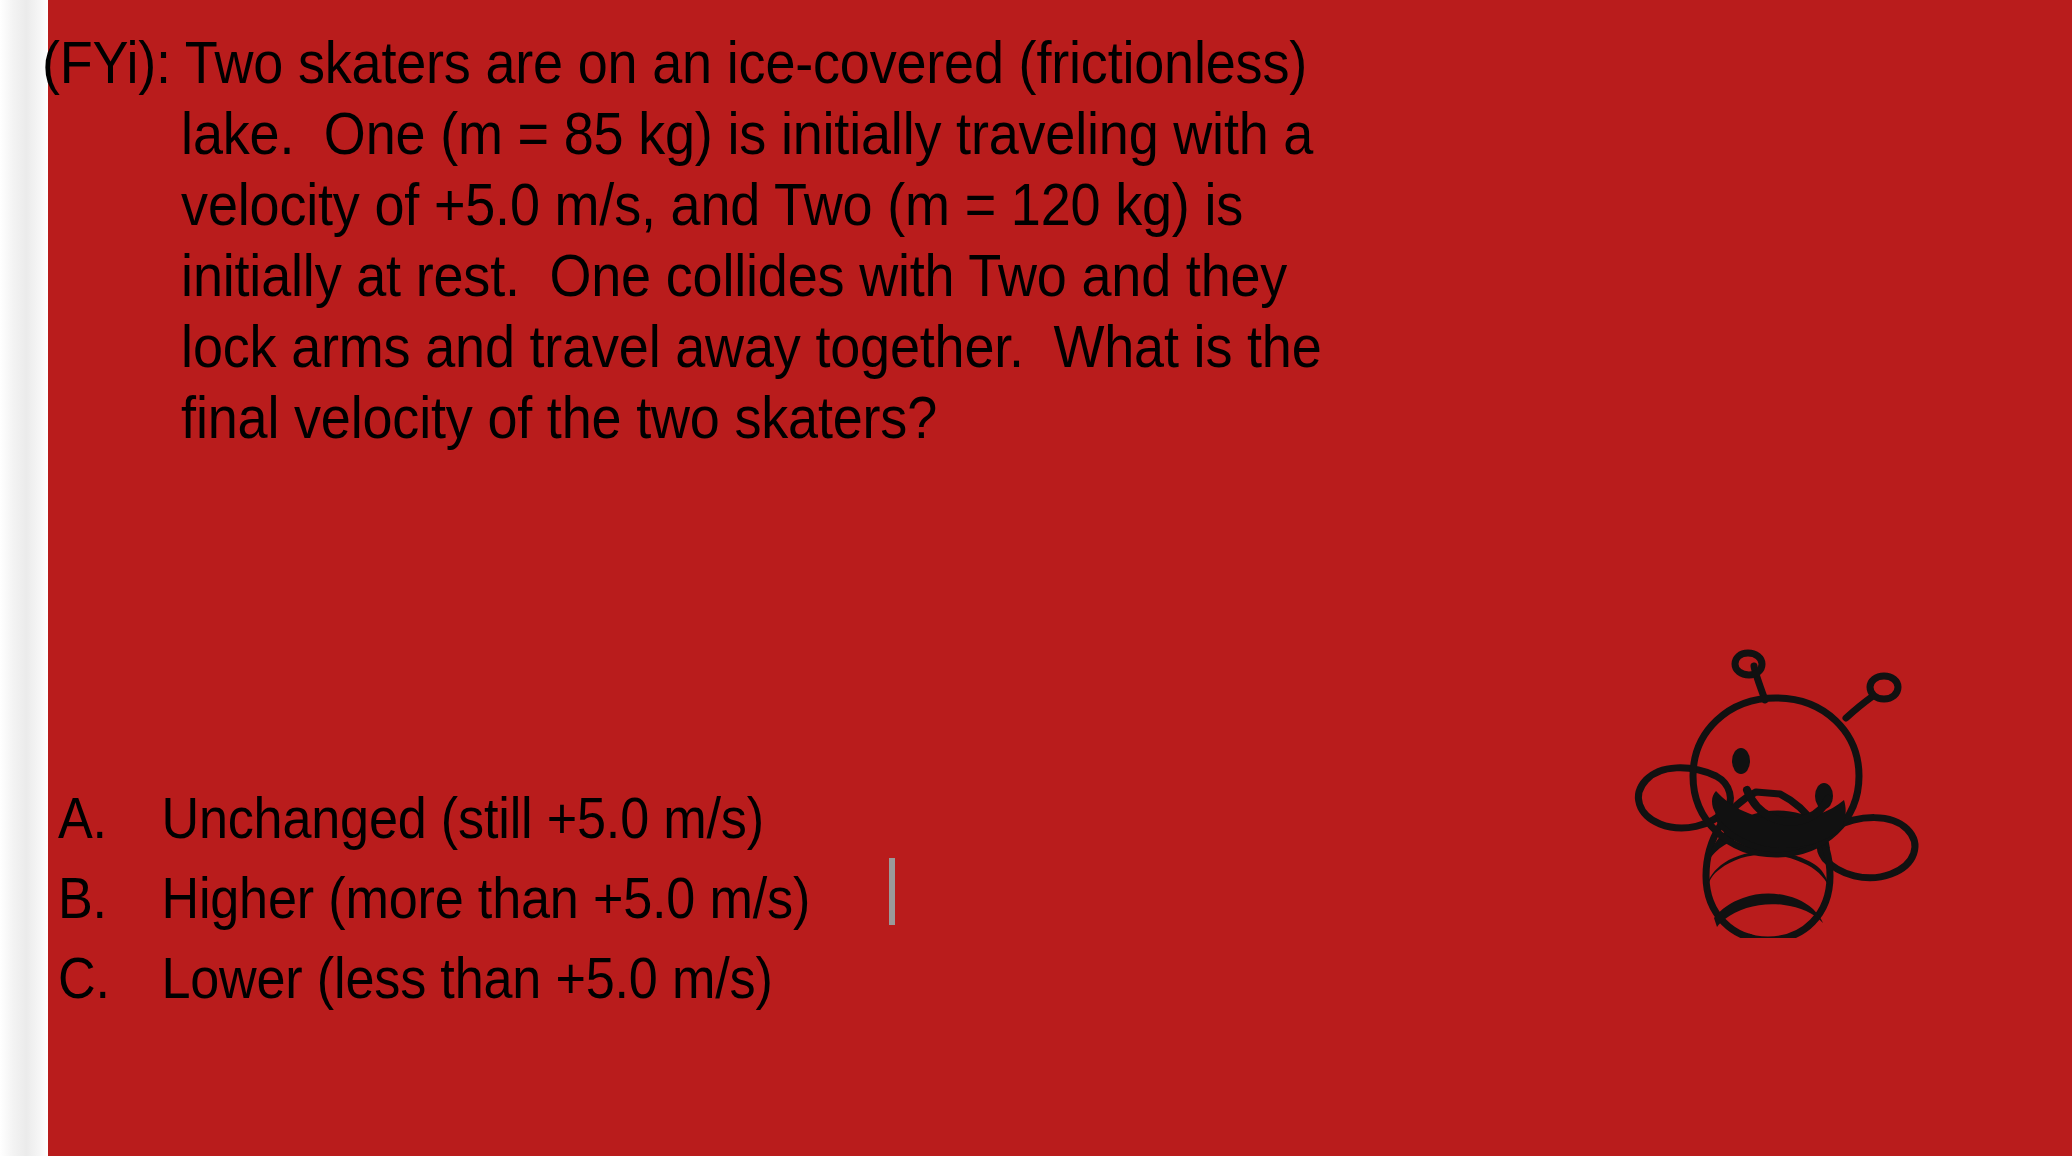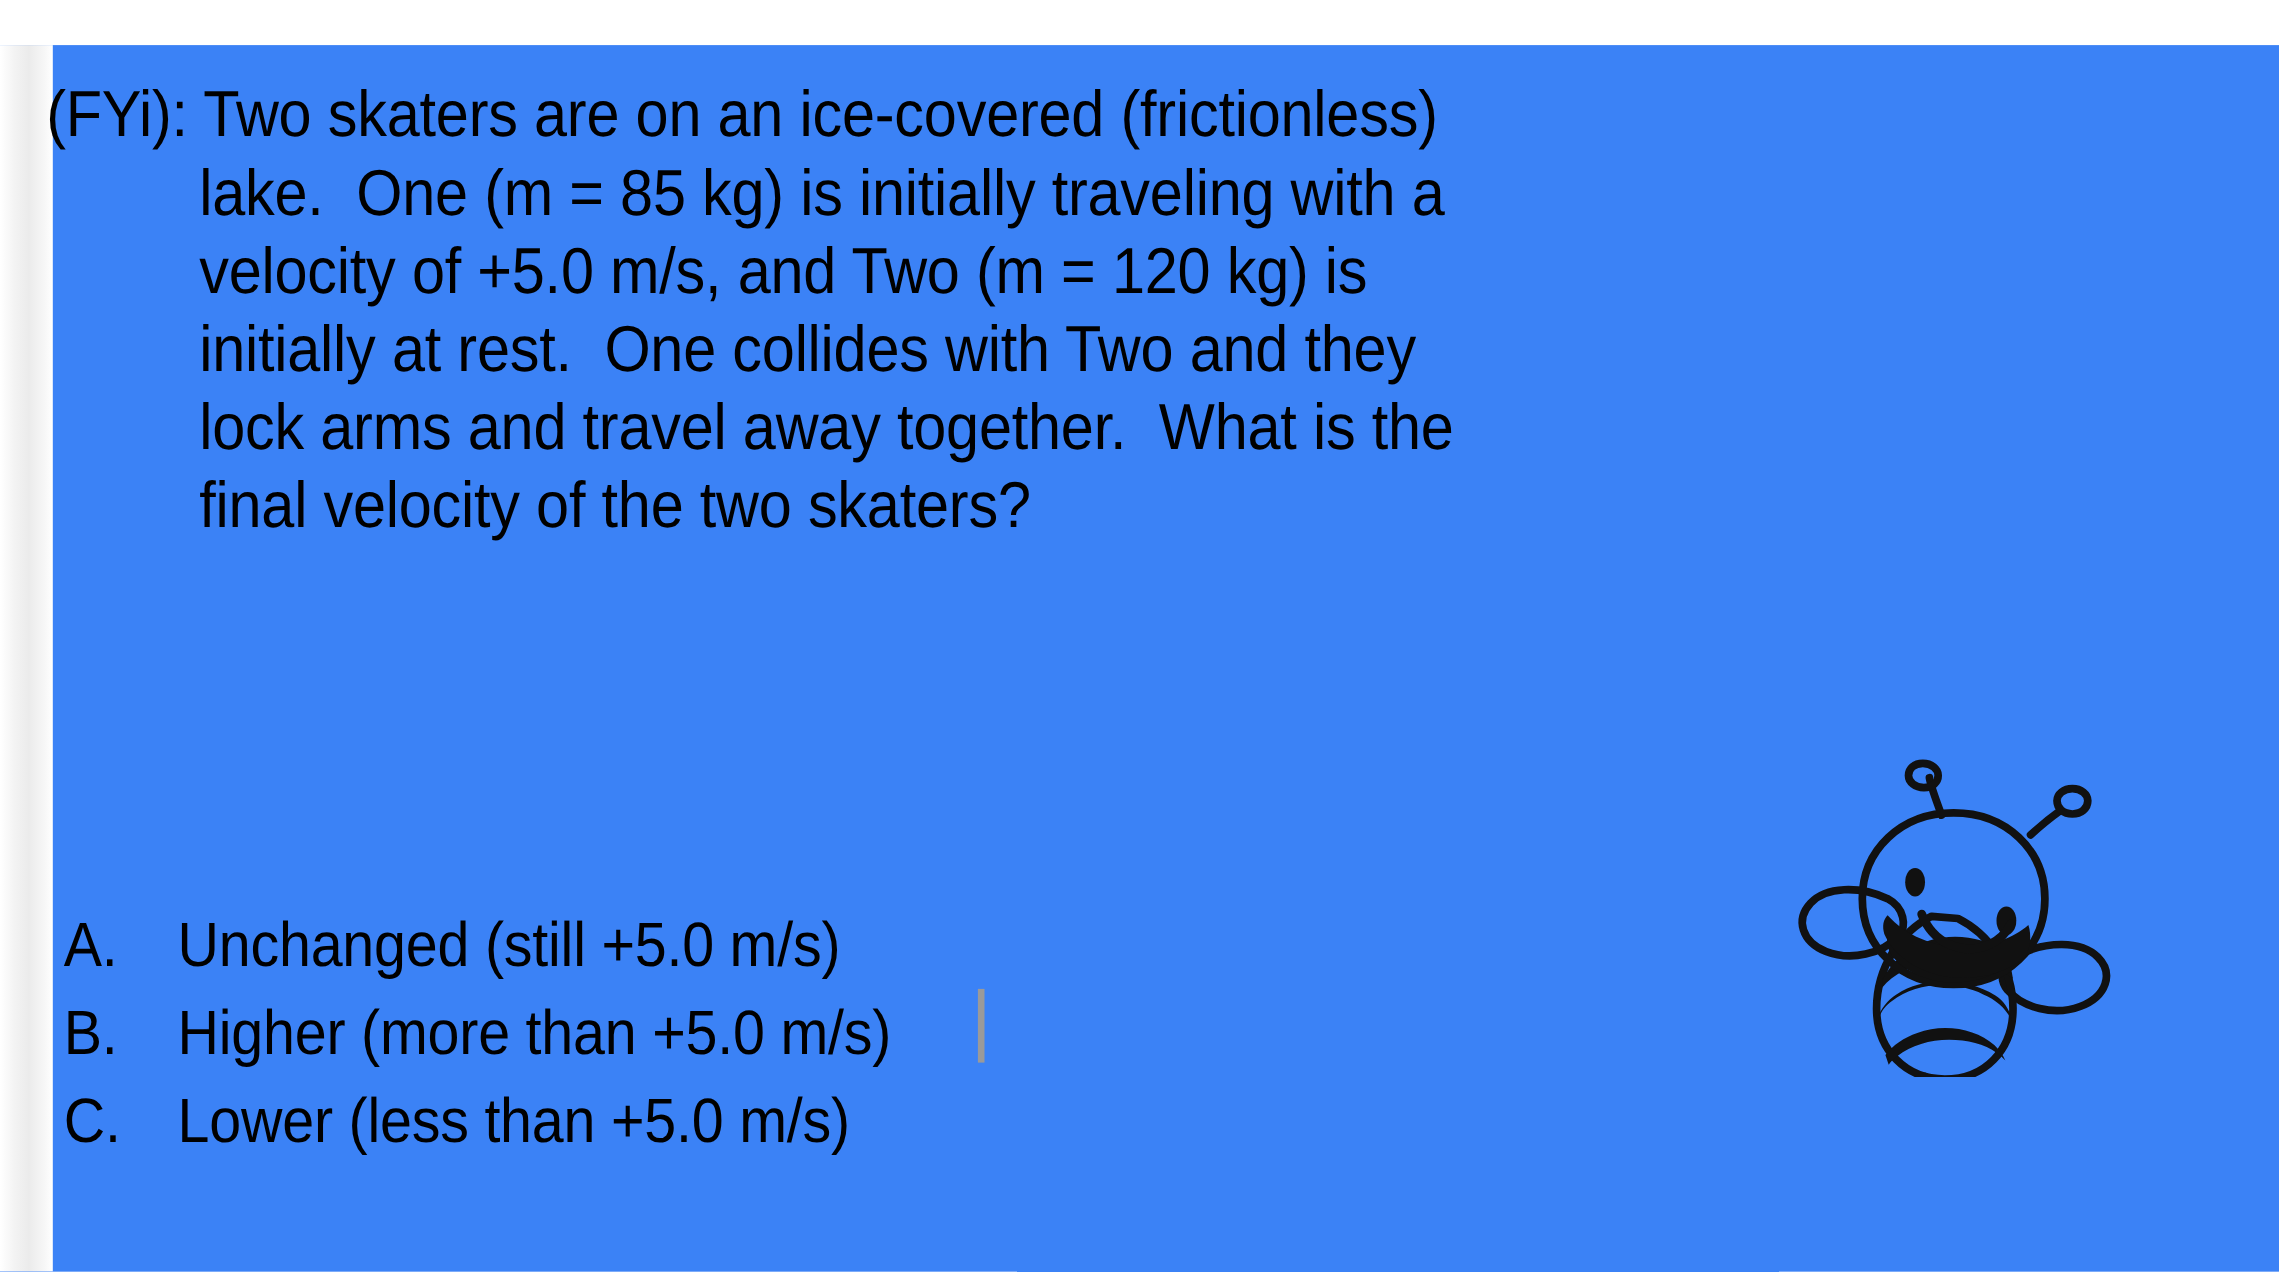--- a/index.html
+++ b/index.html
@@ -13,23 +13,22 @@
     height: 1156px;
     overflow: hidden;
     font-family: "Liberation Sans", "DejaVu Sans", sans-serif;
     color: #000000;
     position: relative;
   }
 
   #slide {
     position: absolute;
     inset: 0;
-    background: #3b82f6;
+    background: #b91c1c;
     overflow: hidden;
-    margin-top: 41px;
   }
 
   
   #left-edge-gradient {
     position: absolute;
     left: 0;
     top: 0;
     width: 48px;
     height: 100%;
     background: linear-gradient(to right, #ffffff 0%, #f3f3f3 28%, #ebebeb 55%, #f7f7f7 85%, #ffffff 100%);

